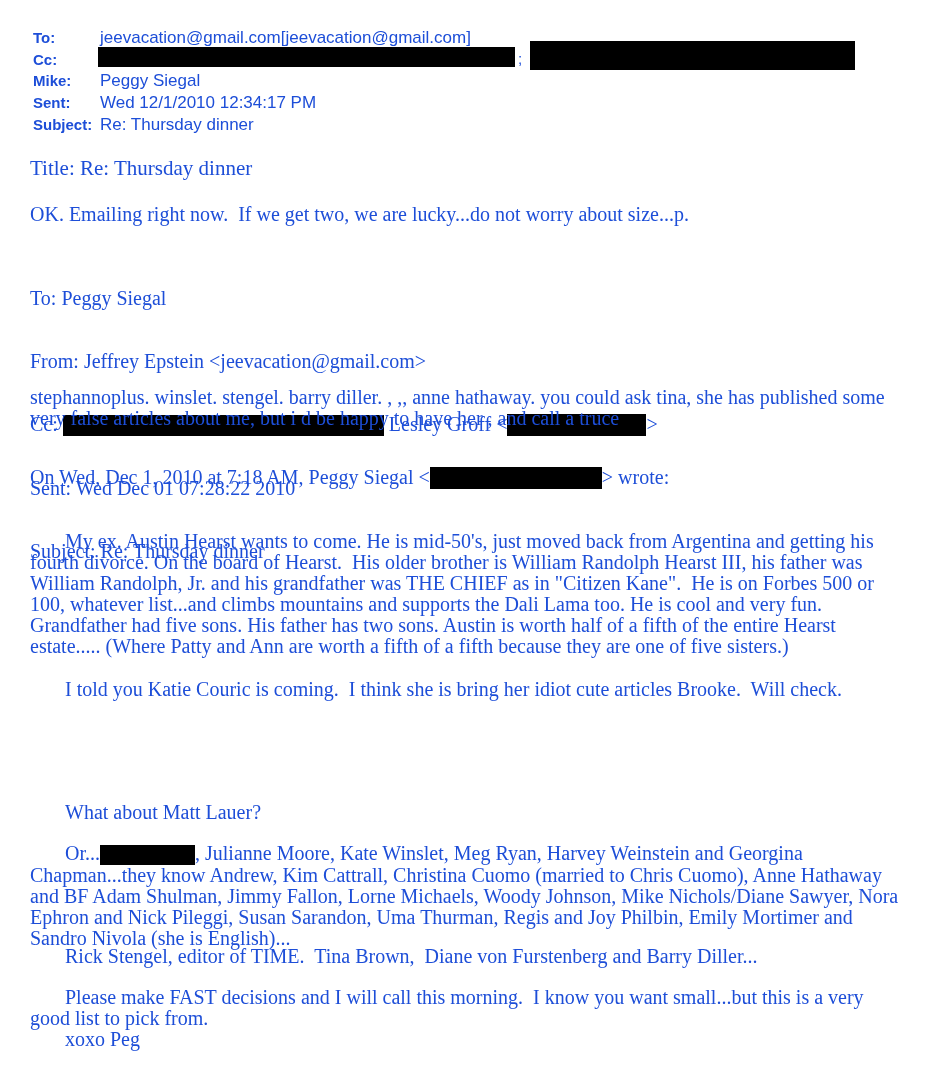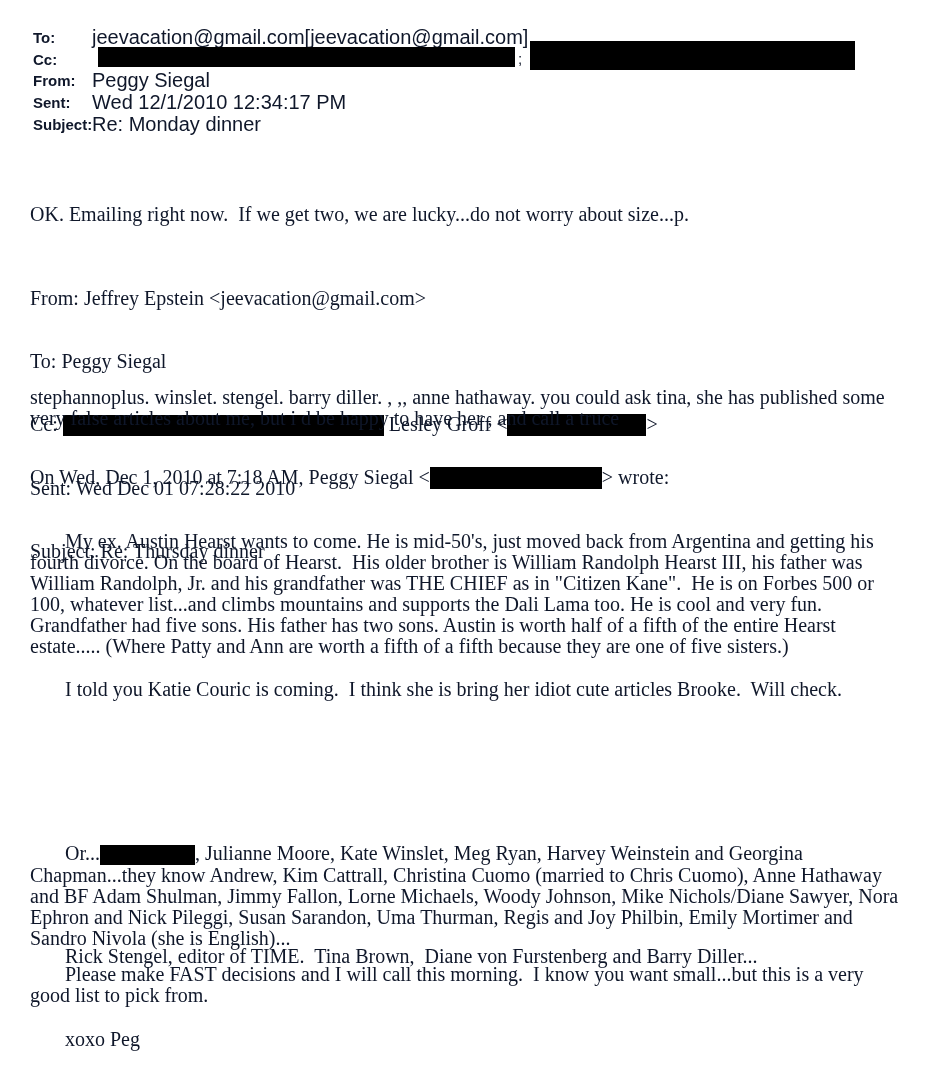--- a/index.html
+++ b/index.html
@@ -1,40 +1,40 @@
 <!DOCTYPE html>
 <html><head>
 <meta charset="utf-8">
 <style>
   html, body { margin: 0; padding: 0; background: #ffffff; }
   .page {
     position: relative;
     width: 930px;
     height: 1077px;
     background: #ffffff;
-    color: #0f172a;
+    color: #1d4ed8;
     font-family: "Liberation Serif", serif;
     overflow: hidden;
   }
   
   .hdr-label {
     position: absolute;
     left: 33px;
     font-family: "Liberation Sans", sans-serif;
     font-weight: 700;
     font-size: 15px;
     line-height: 19px;
     white-space: pre;
   }
   .hdr-value {
     position: absolute;
-    left: 92px;
+    left: 100px;
     font-family: "Liberation Sans", sans-serif;
     font-weight: 400;
-    font-size: 20px;
+    font-size: 17px;
     line-height: 19px;
     white-space: pre;
   }
   .hdr-sep {
     position: absolute;
     font-family: "Liberation Sans", sans-serif;
     font-size: 15px;
     line-height: 19px;
   }
   
@@ -62,50 +62,52 @@
 </head>
 <body>
 
 <div class="page">
 
   <div class="hdr-label" style="top:28px">To:</div>
   <div class="hdr-value" style="top:28px">jeevacation@gmail.com[jeevacation@gmail.com]</div>
 
   <div class="hdr-label" style="top:50px">Cc:</div>
 
-  <div class="hdr-label" style="top:71px">From:</div>
+  <div class="hdr-label" style="top:71px">Mike:</div>
   <div class="hdr-value" style="top:71px">Peggy Siegal</div>
 
   <div class="hdr-label" style="top:93px">Sent:</div>
   <div class="hdr-value" style="top:93px">Wed 12/1/2010 12:34:17 PM</div>
 
   <div class="hdr-label" style="top:115px">Subject:</div>
-  <div class="hdr-value" style="top:115px">Re: Monday dinner</div>
+  <div class="hdr-value" style="top:115px">Re: Thursday dinner</div>
 
   <div class="redact-abs" style="left:98px;  top:47px; width:417px; height:20px;"></div>
   <div class="hdr-sep" style="left:518px; top:49px;">;</div>
   <div class="redact-abs" style="left:530px; top:41px; width:325px; height:29px;"></div>
 
+  <div class="doc-title" style="top:156px">Title: Re: Thursday dinner</div>
 
   <div class="p" style="top:204px">OK. Emailing right now.  If we get two, we are lucky...do not worry about size...p.</div>
 
   <div class="p" style="top:246px">
+    <div class="om-line">To: Peggy Siegal</div>
     <div class="om-line">From: Jeffrey Epstein &lt;jeevacation@gmail.com&gt;</div>
-    <div class="om-line">To: Peggy Siegal</div>
     <div class="om-line"><span>Cc: </span><span class="redact-in" style="width:321px;height:21px;"></span><span> Lesley Groff &lt;</span><span class="redact-in" style="width:139px;height:22px;"></span><span>&gt;</span></div>
     <div class="om-line">Sent: Wed Dec 01 07:28:22 2010</div>
     <div class="om-line">Subject: Re: Thursday dinner</div>
   </div>
 
   <div class="p" style="top:387px">stephannoplus. winslet. stengel. barry diller. , ,, anne hathaway. you could ask tina, she has published some very false articles about me, but i d be happy to have her , and call a truce</div>
 
   <div class="p" style="top:467px"><span>On Wed, Dec 1, 2010 at 7:18 AM, Peggy Siegal &lt;</span><span class="redact-in" style="width:172px;height:22px;"></span><span>&gt; wrote:</span></div>
 
   <div class="p indent" style="top:531px">My ex. Austin Hearst wants to come. He is mid-50's, just moved back from Argentina and getting his fourth divorce. On the board of Hearst.  His older brother is William Randolph Hearst III, his father was William Randolph, Jr. and his grandfather was THE CHIEF as in "Citizen Kane".  He is on Forbes 500 or 100, whatever list...and climbs mountains and supports the Dali Lama too. He is cool and very fun.  Grandfather had five sons. His father has two sons. Austin is worth half of a fifth of the entire Hearst estate..... (Where Patty and Ann are worth a fifth of a fifth because they are one of five sisters.)</div>
   <div class="p indent" style="top:679px">I told you Katie Couric is coming.  I think she is bring her idiot cute articles Brooke.  Will check.</div>
+  <div class="p indent" style="top:802px">What about Matt Lauer?</div>
 
   <div class="p indent" style="top:843px"><span>Or...</span><span class="redact-in" style="width:95px;height:20px;"></span><span>, Julianne Moore, Kate Winslet, Meg Ryan, Harvey Weinstein and Georgina Chapman...they know Andrew, Kim Cattrall, Christina Cuomo (married to Chris Cuomo), Anne Hathaway and BF Adam Shulman, Jimmy Fallon, Lorne Michaels, Woody Johnson, Mike Nichols/Diane Sawyer, Nora Ephron and Nick Pileggi, Susan Sarandon, Uma Thurman, Regis and Joy Philbin, Emily Mortimer and Sandro Nivola (she is English)...</span></div>
 
   <div class="p indent" style="top:946px">Rick Stengel, editor of TIME.  Tina Brown,  Diane von Furstenberg and Barry Diller...</div>
-  <div class="p indent" style="top:964px">Please make FAST decisions and I will call this morning.  I know you want small...but this is a very good list to pick from.</div>
+  <div class="p indent" style="top:987px">Please make FAST decisions and I will call this morning.  I know you want small...but this is a very good list to pick from.</div>
   <div class="p indent" style="top:1029px">xoxo Peg</div>
 
 </div>
 
 </body></html>

